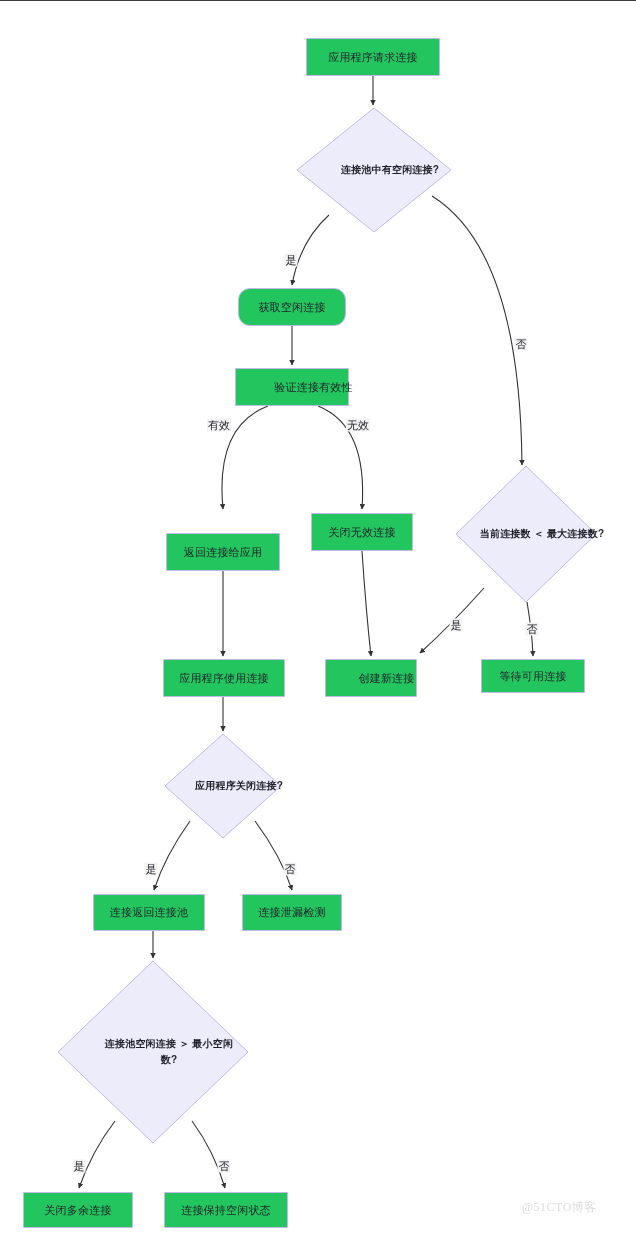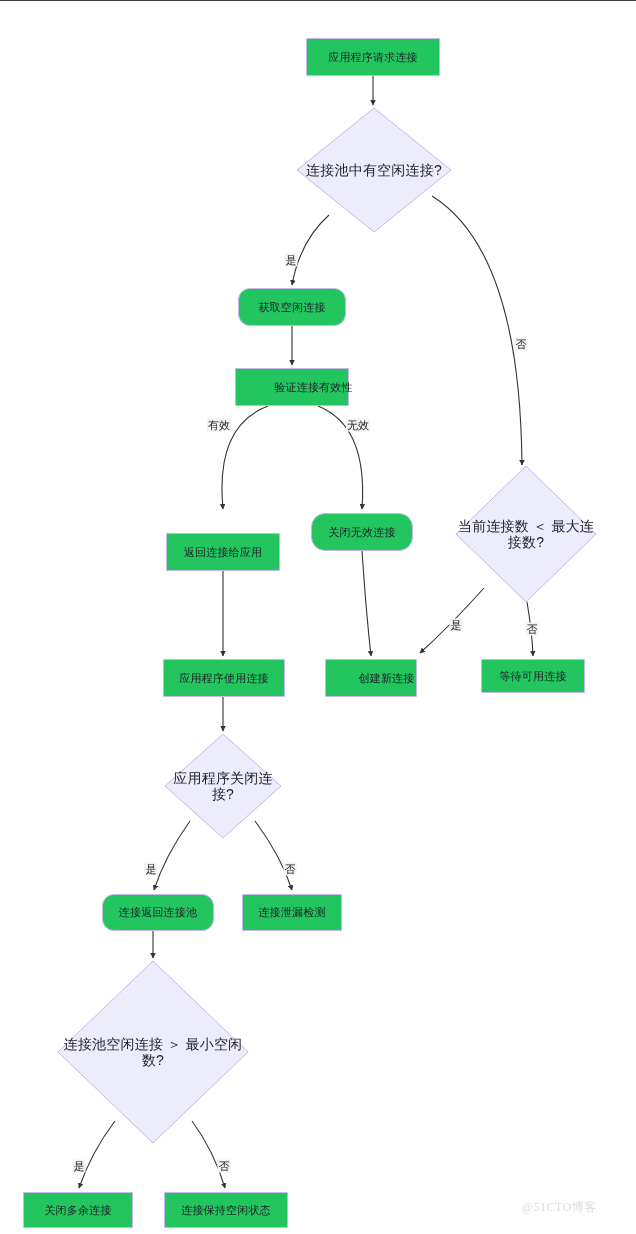--- a/index.html
+++ b/index.html
@@ -49,32 +49,33 @@
   }
   .diamond-shape {
     position: absolute;
     left: 0;
     top: 0;
     width: 100%;
     height: 100%;
   }
   .diamond-label {
     position: absolute;
-    left: 0;
+    left: 16px;
     top: 0;
     width: 100%;
     height: 100%;
     display: flex;
     align-items: center;
     justify-content: center;
     text-align: center;
     color: #1f1f28;
-    font-size: 14px;
+    font-size: 10px;
     line-height: 16px;
     letter-spacing: 0.2px;
+    font-weight: bold;
   }
   .diamond-label span { display: block; }
   .edge-label {
     position: absolute;
     transform: translate(-50%, -50%);
     background: #f3f3f3;
     color: #20202a;
     font-size: 11px;
     line-height: 13px;
     padding: 0 1px;
@@ -125,37 +126,37 @@
       <div class="node rect" style="left: 306px; top: 37px; width: 134px; height: 38px;">应用程序请求连接</div>
       <div class="diamond-wrap" style="left: 297px; top: 107px; width: 154px; height: 124px;">
         <svg class="diamond-shape" viewBox="0 0 154 124">
           <path d="M 77,0 L 154,62 L 77,124 L 0,62 Z" fill="#ececfb" stroke="#c3b8ea" stroke-width="1"></path>
         </svg>
         <div class="diamond-label">连接池中有空闲连接?</div>
       </div>
       <div class="node rect" style="left: 238px; top: 287px; width: 108px; height: 38px; border-radius: 12px;">获取空闲连接</div>
       <div class="node rect" style="left: 235px; top: 367px; width: 114px; height: 38px; padding-left: 43px;">验证连接有效性</div>
       <div class="node rect" style="left: 166px; top: 532px; width: 114px; height: 38px;">返回连接给应用</div>
-      <div class="node rect" style="left: 311px; top: 512px; width: 102px; height: 38px; border-radius: 14px;">关闭无效连接</div>
+      <div class="node rect" style="left: 311px; top: 512px; width: 102px; height: 38px;">关闭无效连接</div>
       <div class="diamond-wrap" style="left: 456px; top: 465px; width: 140px; height: 136px;">
         <svg class="diamond-shape" viewBox="0 0 140 136">
           <path d="M 70,0 L 140,68 L 70,136 L 0,68 Z" fill="#ececfb" stroke="#c3b8ea" stroke-width="1"></path>
         </svg>
         <div class="diamond-label">当前连接数 ＜ 最大连接数?</div>
       </div>
       <div class="node rect" style="left: 163px; top: 658px; width: 122px; height: 38px;">应用程序使用连接</div>
       <div class="node rect" style="left: 325px; top: 658px; width: 92px; height: 38px; padding-left: 31px;">创建新连接</div>
       <div class="node rect" style="left: 481px; top: 658px; width: 104px; height: 34px;">等待可用连接</div>
       <div class="diamond-wrap" style="left: 165px; top: 733px; width: 116px; height: 104px;">
         <svg class="diamond-shape" viewBox="0 0 116 104">
           <path d="M 58,0 L 116,52 L 58,104 L 0,52 Z" fill="#ececfb" stroke="#c3b8ea" stroke-width="1"></path>
         </svg>
         <div class="diamond-label">应用程序关闭连接?</div>
       </div>
-      <div class="node rect" style="left: 102px; top: 893px; width: 112px; height: 37px; border-radius: 12px;">连接返回连接池</div>
+      <div class="node rect" style="left: 93px; top: 893px; width: 112px; height: 37px;">连接返回连接池</div>
       <div class="node rect" style="left: 242px; top: 893px; width: 100px; height: 37px;">连接泄漏检测</div>
       <div class="diamond-wrap" style="left: 58px; top: 960px; width: 190px; height: 182px;">
         <svg class="diamond-shape" viewBox="0 0 190 182">
           <path d="M 95,0 L 190,91 L 95,182 L 0,91 Z" fill="#ececfb" stroke="#c3b8ea" stroke-width="1"></path>
         </svg>
         <div class="diamond-label">
           <div>
             <span>连接池空闲连接 ＞ 最小空闲</span>
             <span>数?</span>
           </div>

